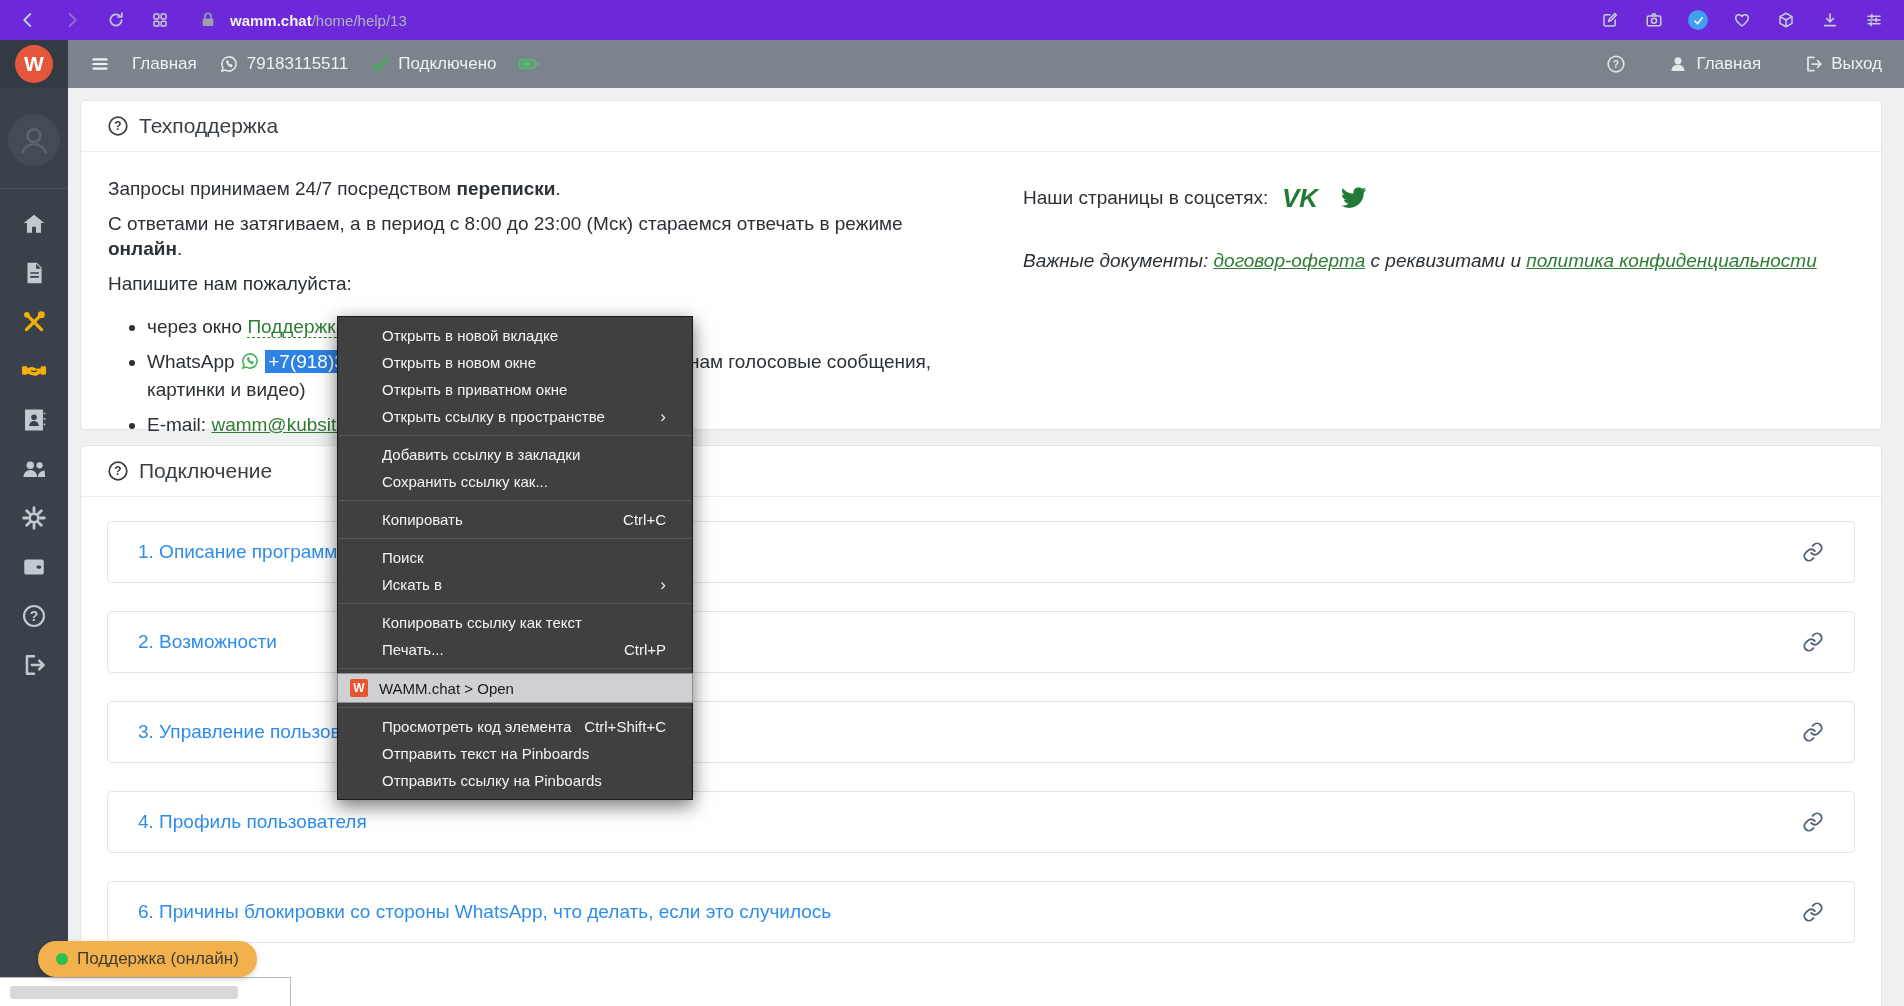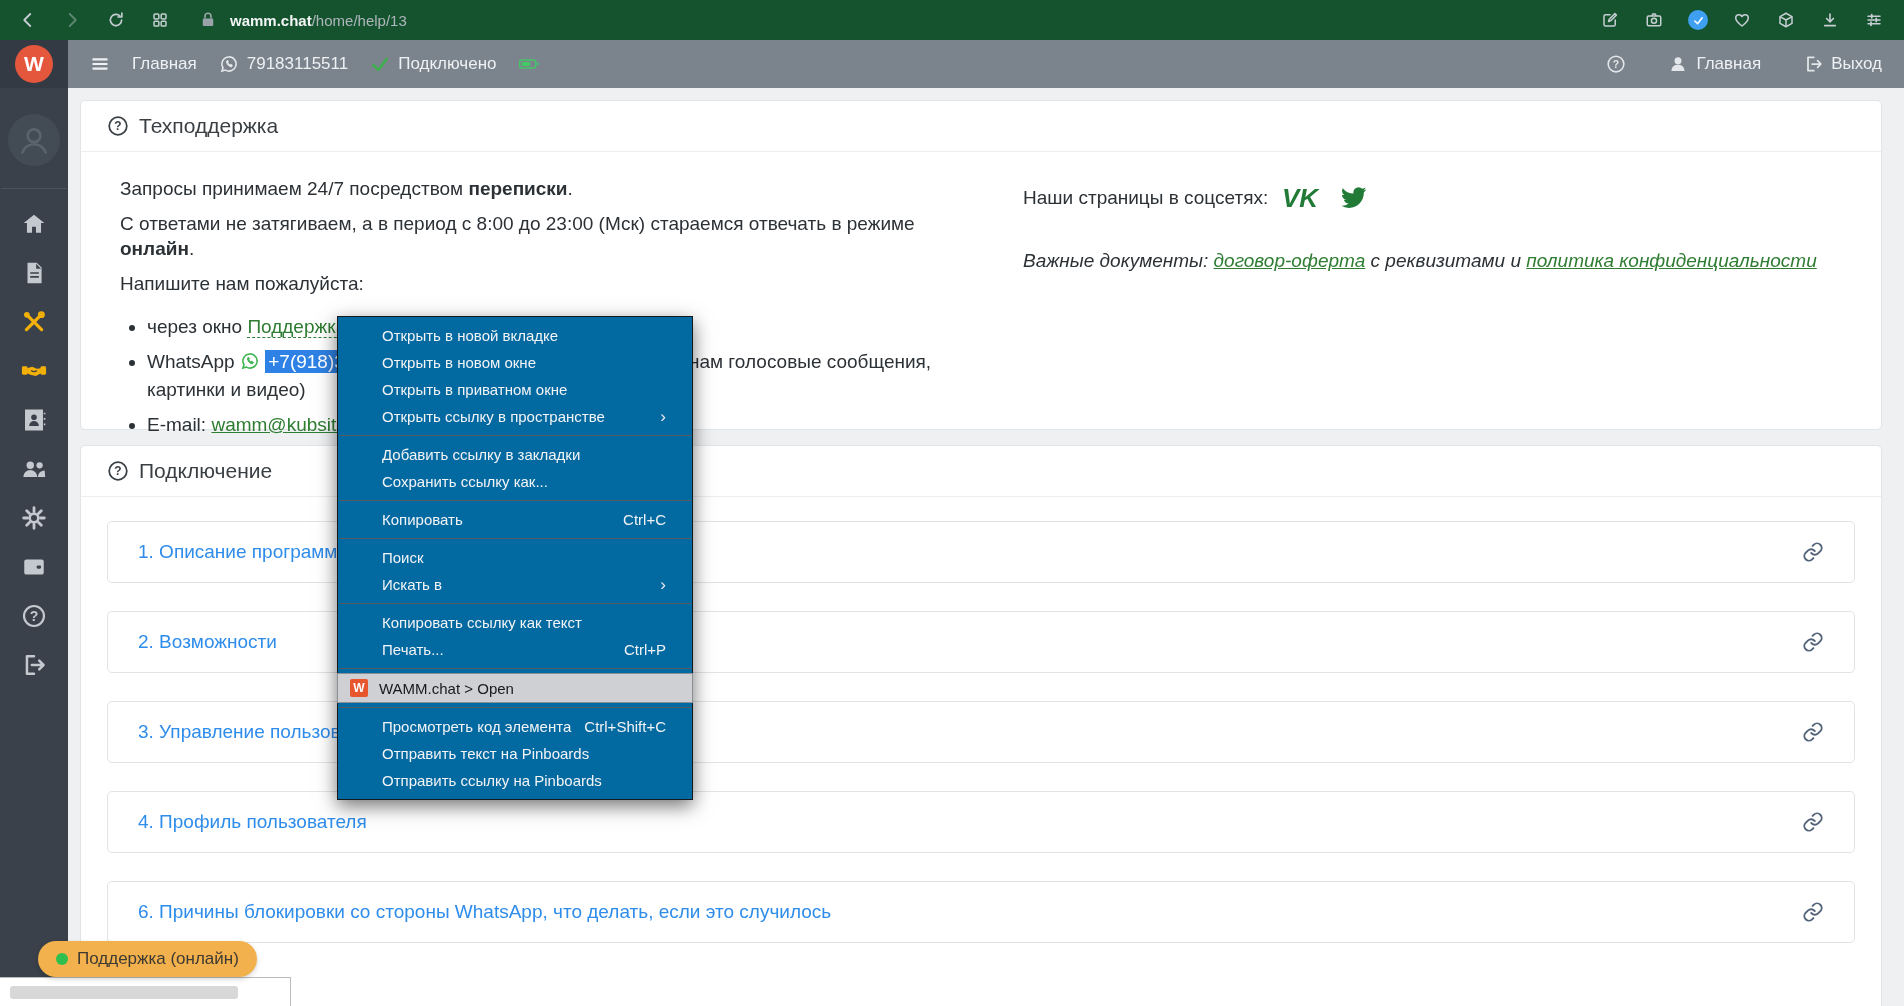--- a/index.html
+++ b/index.html
@@ -1,21 +1,21 @@
 <!DOCTYPE html>
 <html><head>
 <meta charset="utf-8">
 <style>
   * { margin:0; padding:0; box-sizing:border-box; }
   html,body { width:1904px; height:1006px; overflow:hidden; }
   body { font-family:"Liberation Sans", sans-serif; background:#eef0f1; position:relative; }
 
   
   .browser-bar { position:absolute; top:0; left:0; width:100%; height:40px;
-    background:#14532d; display:flex; align-items:center; color:#c6cdd3; z-index:40; }
+    background:#6d28d9; display:flex; align-items:center; color:#c6cdd3; z-index:40; }
   .bb-left { display:flex; align-items:center; gap:24px; padding-left:18px; }
   .bb-ic { width:20px; height:20px; display:inline-flex; align-items:center; justify-content:center; cursor:pointer; }
   .bb-ic svg { width:18px; height:18px; }
   .dim svg { opacity:.42; }
   .url-wrap { display:flex; align-items:center; gap:12px; margin-left:28px; font-size:15px; }
   .url-host { color:#f2f4f6; font-weight:bold; }
   .url-path { color:#aeb6bd; }
   .bb-right { margin-left:auto; display:flex; align-items:center; gap:24px; padding-right:20px; }
   .shield { width:20px; height:20px; border-radius:50%; background:#3fa0f2; display:flex; align-items:center; justify-content:center; }
   .shield svg { width:11px; height:11px; }
@@ -50,21 +50,21 @@
   .card { position:absolute; left:12px; width:1802px; background:#fff;
     border:1px solid #e2e5e8; border-radius:5px; }
   .card-head { display:flex; align-items:center; gap:10px; padding:13px 26px;
     border-bottom:1px solid #eceef0; font-size:21px; color:#3a3f44; }
   .card-head svg { width:22px; height:22px; }
   .card1 { top:12px; height:330px; }
   .card2 { top:357px; height:700px; }
 
   .c1-body { position:relative; padding:24px 26px; font-size:19px; color:#2c3136; display:flex; }
   .c1-left { width:872px; }
-  .c1-left p { margin:0 13px 9px; line-height:1.35; }
+  .c1-left p { margin:0 1px 9px; line-height:1.35; }
   .c1-left ul { margin:16px 0 0 14px; padding-left:26px; }
   .c1-left li { margin-bottom:8px; line-height:1.45; }
   .green-link { color:#2e7d32; text-decoration:none; cursor:pointer; }
   .dashed { border-bottom:1px dashed #2e7d32; }
   .underl { text-decoration:underline; }
   .sel { background:#2e82e5; color:#fff; padding:1px 3px; }
   .wa-ic { display:inline-block; vertical-align:-3px; }
   .wa-ic svg { width:20px; height:20px; }
   .c1-right { flex:1; padding-left:44px; padding-top:8px; }
   .social-row { display:flex; align-items:center; gap:12px; }
@@ -72,21 +72,21 @@
   .docs-row { margin-top:36px; line-height:1.4;font-style:italic; }
 
   .c2-body { padding:24px 26px 0; }
   .instr-item { height:62px; border:1px solid #e0e4e7; border-radius:5px; margin-bottom:28px;
     display:flex; align-items:center; justify-content:space-between; padding:0 30px; background:#fff; cursor:pointer; }
   .instr-link { color:#2e8ceb; font-size:19px; }
   .chain svg { width:22px; height:22px; }
 
   
   .cmenu { position:absolute; left:337px; top:316px; width:356px; z-index:60;
-    background:#0369a1; border:1px solid #15191c; box-shadow:0 6px 18px rgba(0,0,0,.55);
+    background:#404040; border:1px solid #15191c; box-shadow:0 6px 18px rgba(0,0,0,.55);
     padding:5px 0; color:#f3f4f6; font-size:15px; }
   .cm-item { height:27px; display:flex; align-items:center; padding:0 26px 0 44px; cursor:pointer; white-space:nowrap; }
   .cm-right { margin-left:auto; }
   .cm-arrow { margin-left:auto; font-size:17px; line-height:1; color:#e8eaec; }
   .cm-sep { height:1px; background:#565b61; margin:5px 1px; }
   .cm-ext { height:28px; background:#cfd0d4; color:#17191c; display:flex; align-items:center;
     gap:11px; padding:0 26px 0 12px; cursor:pointer; outline:1px solid #8d8f94; }
   .wbadge { width:18px; height:18px; border-radius:2px; background:#e8562e; color:#fff;
     font-size:12px; font-weight:bold; display:flex; align-items:center; justify-content:center; }
 

